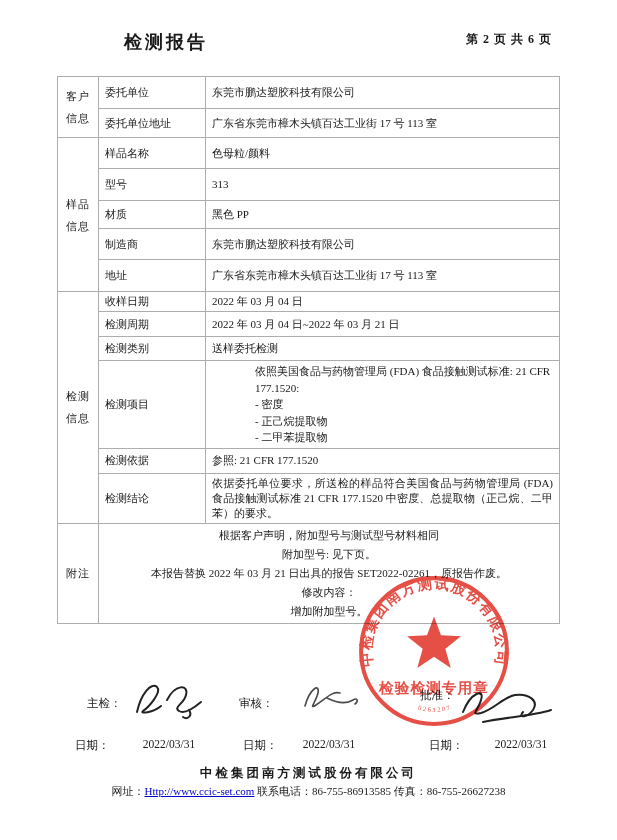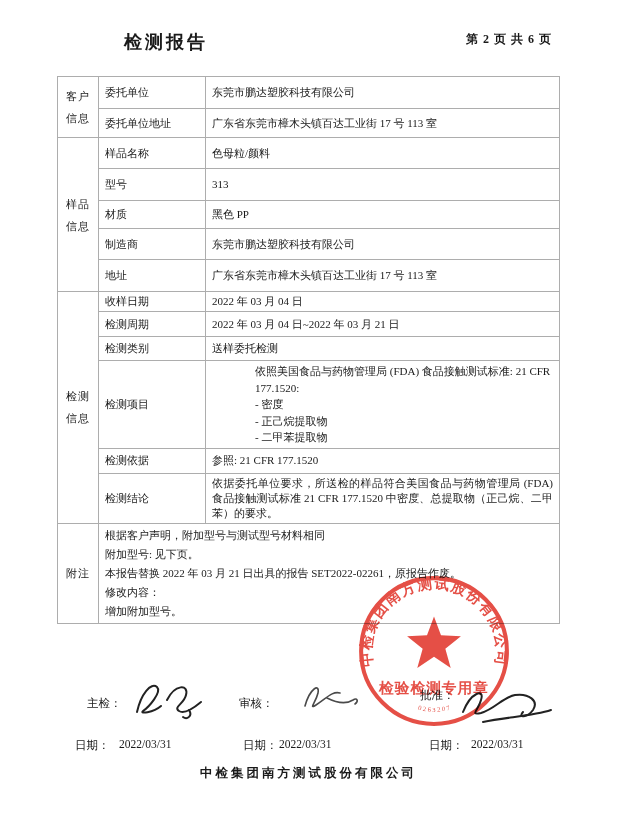--- a/index.html
+++ b/index.html
@@ -33,29 +33,29 @@
     vertical-align: middle;
     padding: 2px 6px;
     line-height: 15px;
   }
   td.sec { text-align: center; padding: 0 4px; letter-spacing: 1px; }
   td.sec div { line-height: 22px; }
   td.lbl { padding-left: 9px; }
   td.val { padding-left: 12px; }
   td.multiline div { line-height: 16.5px; margin-left: 43px; }
   td.notes-cell { padding-left: 12px; }
-  td.notes-cell div { line-height: 19px; }
+  td.notes-cell div { line-height: 19px; text-align: center; }
   td.just { text-align: justify; padding-right: 10px; margin-top: 42px; }
 
   
   .signs { position: absolute; left: 57px; top: 672px; width: 502px; height: 95px; font-size: 11.5px; }
   .sig-label { position: absolute; white-space: nowrap; }
   .sig-svg { position: absolute; }
   .date-label { position: absolute; white-space: nowrap; }
-  .date-val { position: absolute; width: 100px; text-align: left; font-size: 11.5px; }
+  .date-val { position: absolute; width: 100px; text-align: center; font-size: 11.5px; }
 
   
   .stamp { position: absolute; left: 353px; top: 570px; width: 162px; height: 162px;
            opacity: 0.9; mix-blend-mode: multiply; pointer-events: none; }
 
   
   .foot { position: absolute; left: 0; top: 765px; width: 617px; text-align: center; }
   .foot-company { font-size: 12.5px; font-weight: bold; letter-spacing: 3px; }
   .foot-line { font-size: 11px; margin-top: 5px; }
   .foot-line2 { font-size: 11px; margin-top: 2px; }
@@ -206,15 +206,20 @@
       <textPath href="#arcTop" startOffset="50%" text-anchor="middle">中检集团南方测试股份有限公司</textPath>
     </text>
     <text x="80" y="121" text-anchor="middle" fill="#e23c32" font-size="14.5" font-weight="bold" letter-spacing="1" font-family="'Liberation Serif',serif">检验检测专用章</text>
     <text fill="#e23c32" font-size="6.5" font-family="'Liberation Serif',serif">
       <textPath href="#arcBottom" startOffset="50%" text-anchor="middle">0 2 6 3 2 0 7</textPath>
     </text>
   </svg>
 
   <div class="foot">
     <div class="foot-company">中检集团南方测试股份有限公司</div>
+    <div class="foot-line2">
+      <span>网址：</span><a class="site-link" href="#">Http://www.ccic-set.com</a>
+      <span>联系电话：</span><span>86-755-86913585</span>
+      <span>传真：</span><span>86-755-26627238</span>
+    </div>
   </div>
 
 </div>
 
 </body></html>

